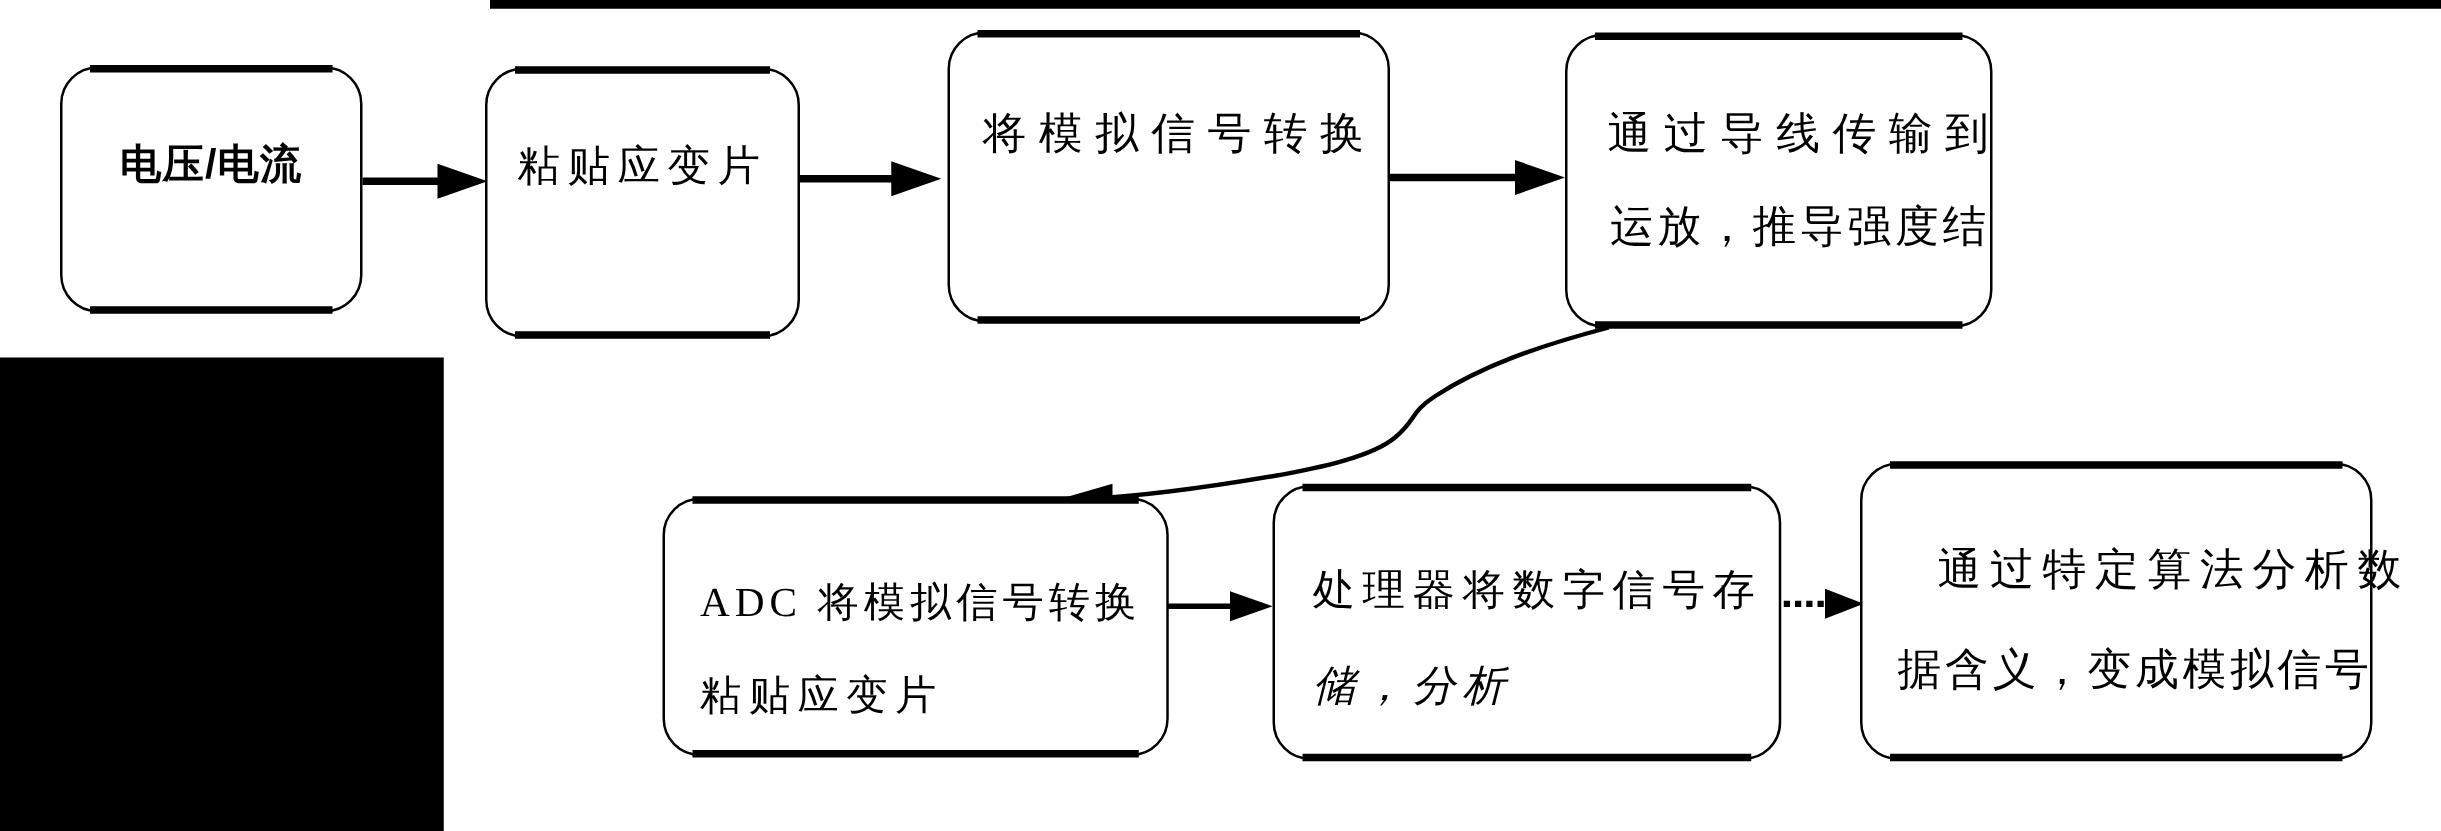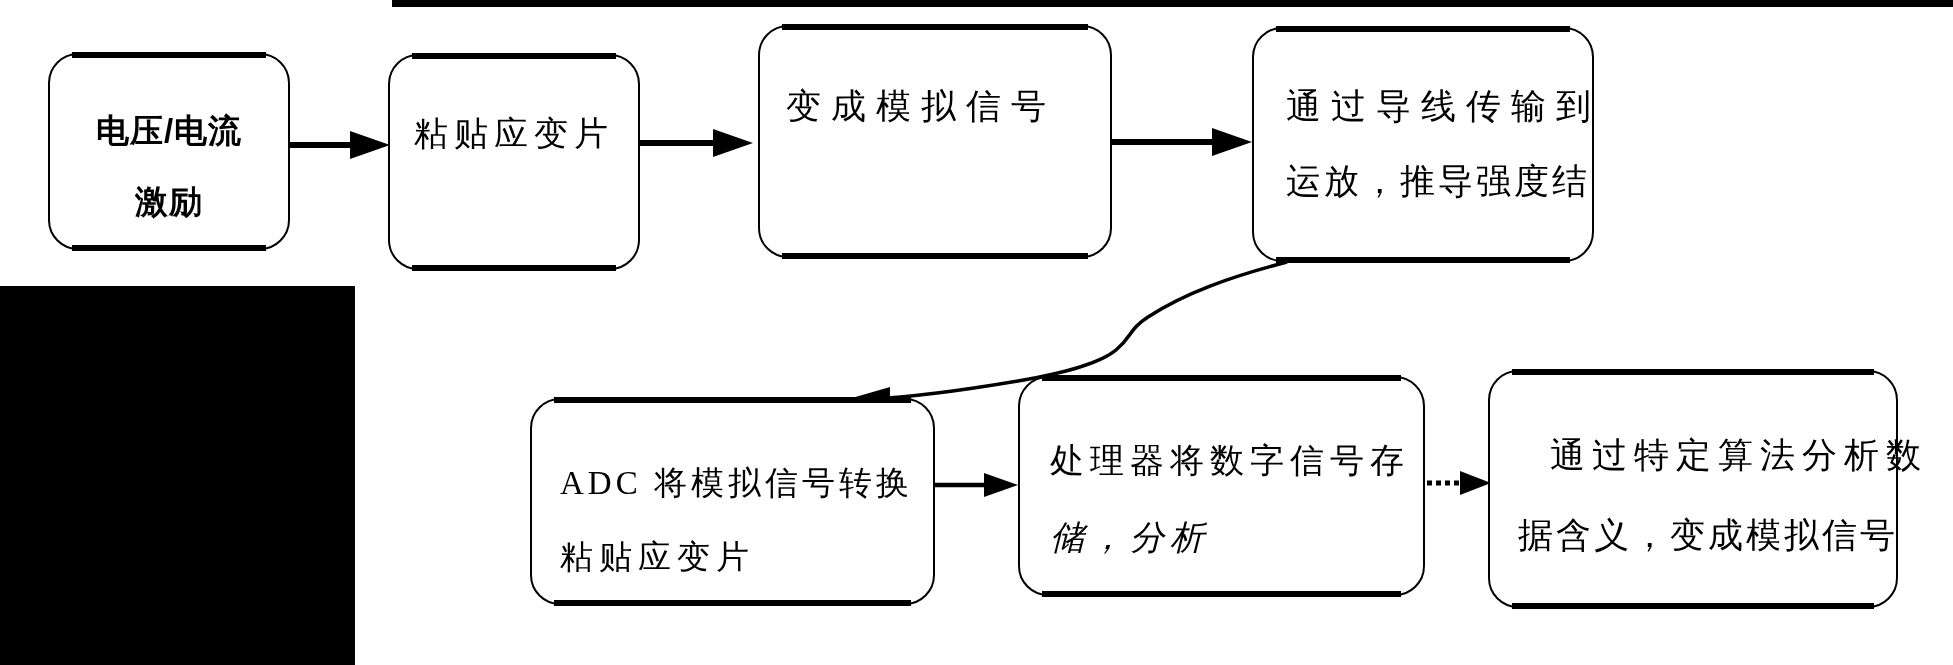--- a/index.html
+++ b/index.html
@@ -41,31 +41,31 @@
   .b2 .line{letter-spacing:6px;line-height:36px;}
 
   .b3{left:758px;top:25px;width:354px;height:233px;
       font-size:35px;padding:42px 0 0 26px;}
   .b3 .line{line-height:75px;}
   .b3 .l1{letter-spacing:10px;}
   .b3 .l2{letter-spacing:2px;}
 
   .b4{left:1252px;top:27px;width:342px;height:235px;
       font-size:35px;padding:40px 0 0 32px;}
-  .b4 .line{line-height:75px;}
+  .b4 .line{line-height:75px;text-align:right;}
   .b4 .l1{letter-spacing:10px;}
   .b4 .l2{letter-spacing:3px;}
 
   .b5{left:530px;top:398px;width:405px;height:207px;
       font-size:33px;padding:46px 12px 0 28px;}
   .b5 .line{line-height:74px;}
   .b5 .l1{letter-spacing:4px;}
   .b5 .l2{letter-spacing:6px;}
 
-  .b6{left:1018px;top:376px;width:407px;height:220px;
+  .b6{left:1018px;top:388px;width:407px;height:220px;
       font-size:34px;padding:44px 0 0 30px;}
   .b6 .line{line-height:77px;}
   .b6 .l1{letter-spacing:6px;}
   .b6 .l2{letter-spacing:6px;font-style:italic;}
 
   .b7{left:1488px;top:370px;width:410px;height:238px;
       font-size:35px;padding:44px 0 0 28px;}
   .b7 .line{line-height:80px;}
   .b7 .l1{letter-spacing:7px;margin-left:32px;}
   .b7 .l2{letter-spacing:3px;}
@@ -114,29 +114,28 @@
     </g>
 
     <g>
       <line x1="1427" y1="483" x2="1464" y2="483" stroke="#000" stroke-width="5" stroke-dasharray="5 4"></line>
       <polygon points="1491,483 1460,471 1460,495" fill="#000"></polygon>
     </g>
   </svg>
 
   <div class="box b1">
     <span class="line l1">电压/电流</span>
-    <span class="line l2">激励</span>
   </div>
 
   <div class="box b2">
     <span class="line l1">粘贴应变片</span>
   </div>
 
   <div class="box b3">
-    <span class="line l1">变成模拟信号</span>
+    <span class="line l1">将模拟信号转换</span>
   </div>
 
   <div class="box b4">
     <span class="line l1">通过导线传输到</span>
     <span class="line l2">运放，推导强度结</span>
   </div>
 
   <div class="box b5">
     <span class="line l1">ADC 将模拟信号转换</span>
     <span class="line l2">粘贴应变片</span>

